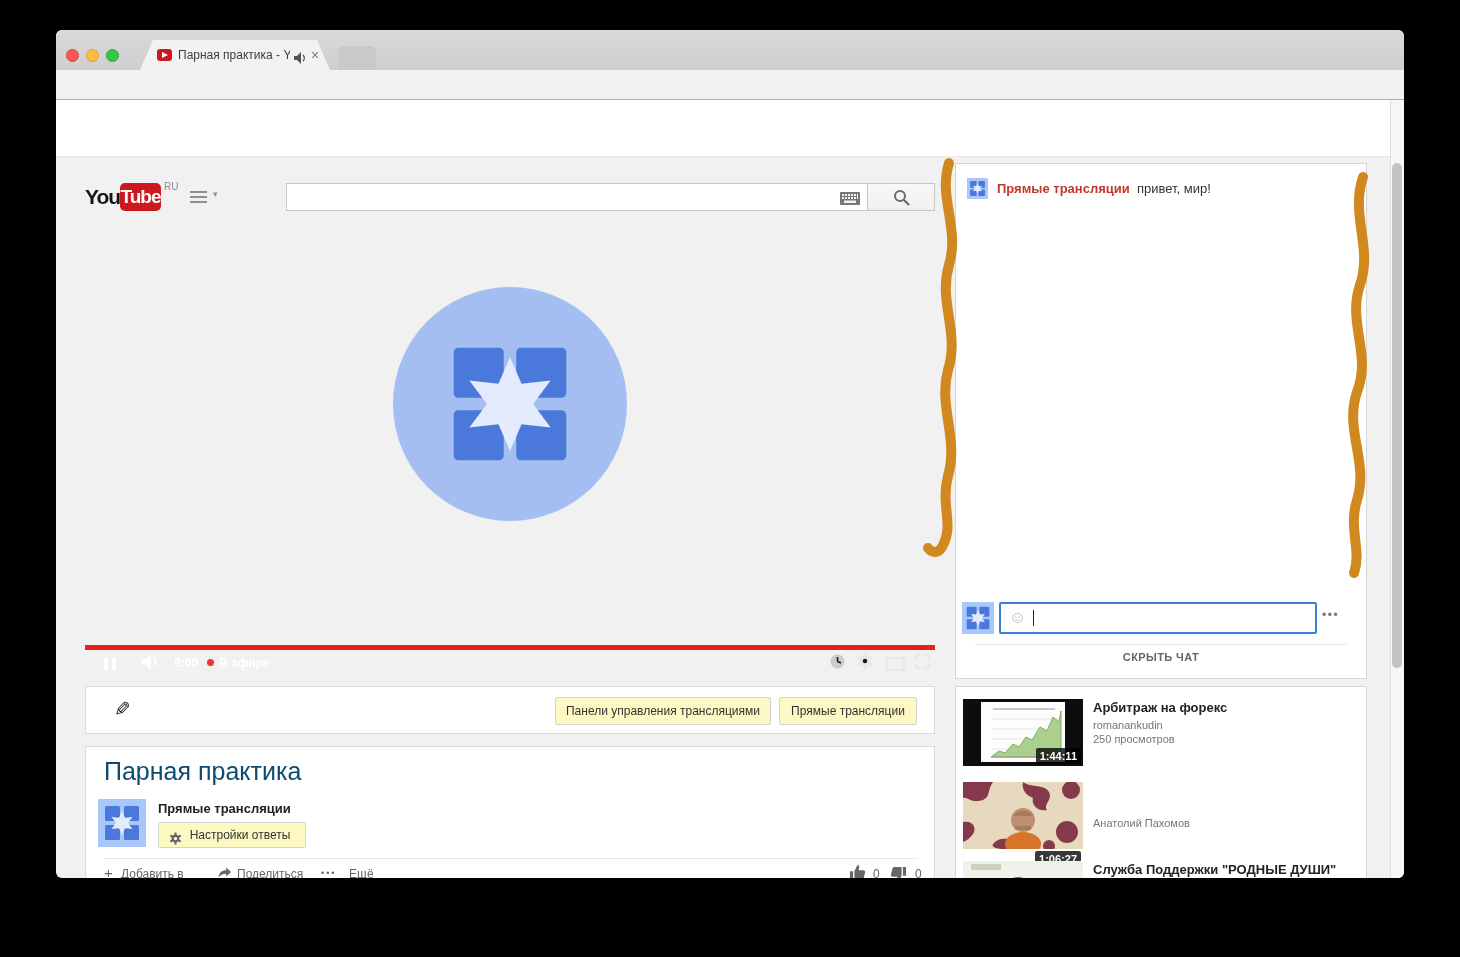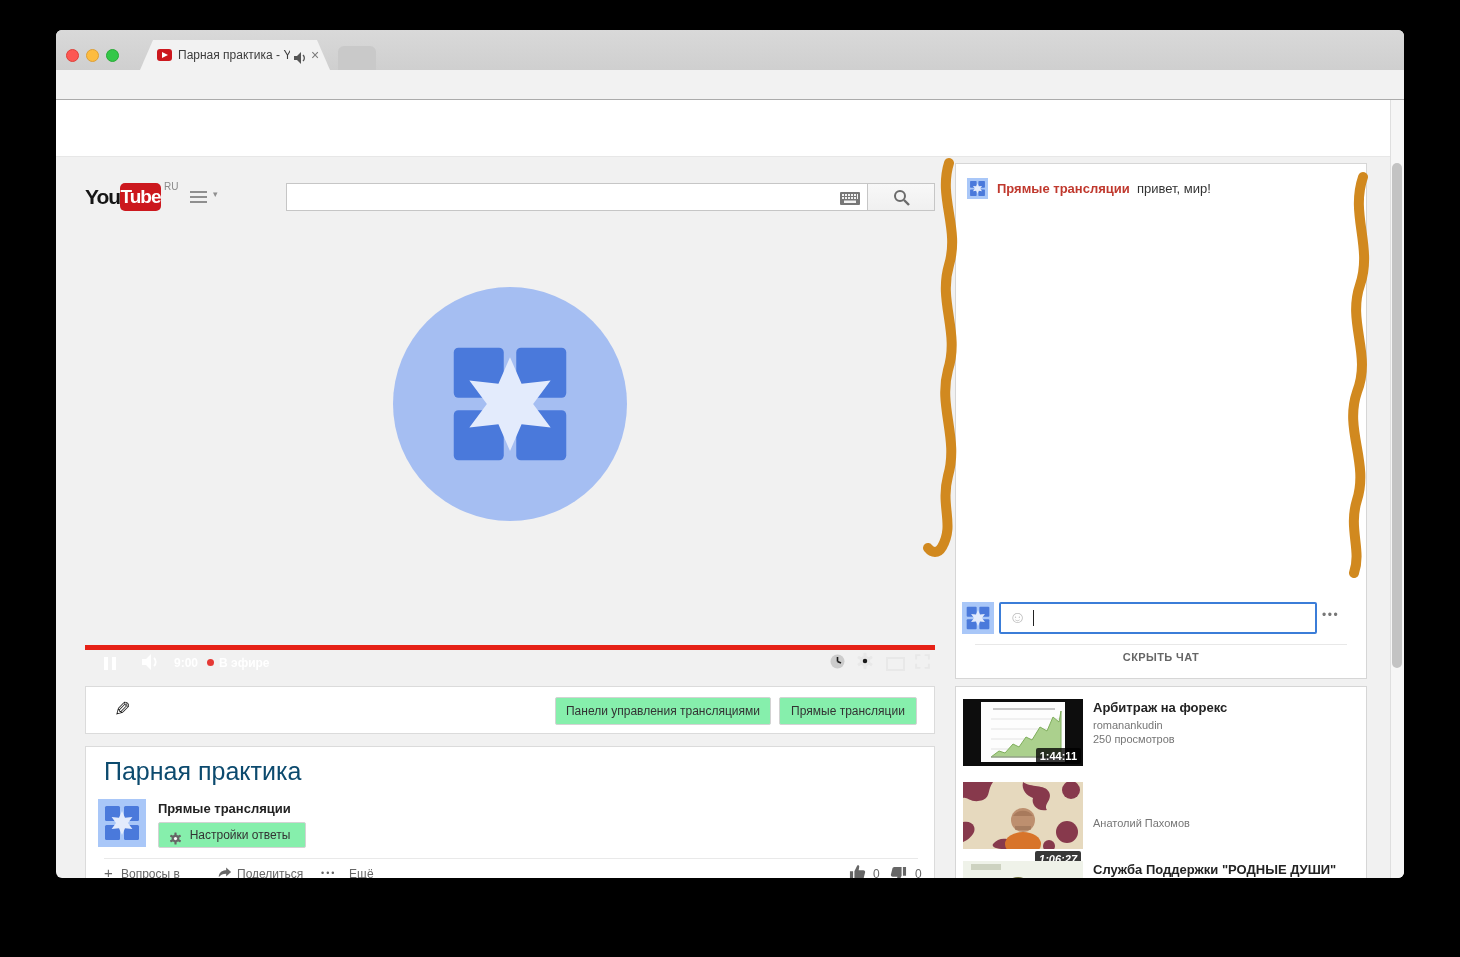--- a/index.html
+++ b/index.html
@@ -20,21 +20,21 @@
   .docicon:after{content:"";position:absolute;right:-1px;top:-1px;border-style:solid;border-width:0 5px 5px 0;border-color:transparent #f2f2f2 transparent transparent;}
   .hbar{height:2px;background:#454545;margin-bottom:3px;width:16px;}
   
   #masthead{left:0;top:70px;width:1348px;height:57px;background:#fff;border-bottom:1px solid #e7e7e7;box-sizing:border-box;}
   #logoyou{left:29px;top:85px;font-size:21px;font-weight:bold;color:#161616;letter-spacing:-1px;}
   #logotube{left:64px;top:83px;width:41px;height:28px;background:var(--accent-red);border-radius:5px;color:#fff;font-size:19px;font-weight:bold;text-align:center;line-height:28px;letter-spacing:-1px;}
   #logocountry{left:108px;top:81px;font-size:10px;color:#8a8a8a;}
   .gbar{height:2px;background:#8f8f8f;margin-bottom:3px;width:17px;}
   #searchbox{left:230px;top:83px;width:582px;height:28px;border:1px solid #c6c6c6;background:#fff;box-sizing:border-box;}
   #searchbtn{left:811px;top:83px;width:68px;height:28px;background:linear-gradient(#f8f8f8,#f0f0f0);border:1px solid #c6c6c6;box-sizing:border-box;}
-  .btn{background:#86efac;border:1px solid #d3d3d3;border-radius:2px;font-size:12px;color:#333;text-align:center;box-sizing:border-box;}
+  .btn{background:#fef9c3;border:1px solid #d3d3d3;border-radius:2px;font-size:12px;color:#333;text-align:center;box-sizing:border-box;}
   #uploadbtn{left:1085px;top:85px;width:119px;height:27px;line-height:25px;}
   
   .avatar{display:block;}
   
   #player{left:29px;top:133px;width:850px;height:511px;background:#1a1a1a;}
   #gplustext{font-family:"Liberation Serif","DejaVu Serif",serif;font-size:28px;color:#bdbdbd;}
   #bigcircle{left:337px;top:257px;width:234px;height:234px;border-radius:50%;background:var(--player-circle);}
   #redbar{left:29px;top:615px;width:850px;height:5px;background:var(--progress-red);}
   .wbar{width:4px;height:13px;background:#fff;display:inline-block;}
   .ptxt{font-size:12px;color:#fff;}
@@ -241,21 +241,21 @@
               <rect x="10" y="1" width="4" height="22" rx="1" transform="rotate(120 12 12)"></rect>
               <circle cx="12" cy="12" r="7"></circle>
             </g>
             <circle cx="12" cy="12" r="3" fill="#fcfcfc"></circle>
           </svg>
       </span>
       <span>Настройки ответы</span>
     </div>
     <div class="abs" style="left:18px;top:111px;width:814px;height:1px;background:#e9e9e9;"></div>
     <div class="abs acttxt" style="left:18px;top:117px;font-size:15px;color:#666;">+</div>
-    <div class="abs acttxt" style="left:35px;top:120px;">Вопросы в</div>
+    <div class="abs acttxt" style="left:35px;top:120px;">Добавить в</div>
     <span class="abs" style="left:131px;top:118px;">
       <svg width="15" height="14" viewBox="0 0 18 17">
           <path d="M2 15 C2 8 8 6.5 11 6.5 V3 l6 5.5 -6 5.5 V10.5 C7.5 10.5 4 11.5 2 15 z" fill="#666"></path>
         </svg>
     </span>
     <div class="abs acttxt" style="left:151px;top:120px;">Поделиться</div>
     <div class="abs acttxt" style="left:235px;top:121px;font-size:9px;letter-spacing:2px;">•••</div>
     <div class="abs acttxt" style="left:263px;top:120px;">Ещё</div>
     <span class="abs" style="left:763px;top:117px;">
       <svg width="18" height="17" viewBox="0 0 20 19">
@@ -326,21 +326,21 @@
             <line x1="28" y1="58" x2="98" y2="58" stroke="#9a9a9a" stroke-width="1"></line>
           </svg>
         <span class="badge">1:44:11</span>
       </div>
       <div class="abs rtitle" style="left:130px;top:1px;">Арбитраж на форекс</div>
       <div class="abs rmeta" style="left:130px;top:20px;">romanankudin</div>
       <div class="abs rmeta" style="left:130px;top:34px;">250 просмотров</div>
     </div>
 
     <div class="abs" style="left:7px;top:95px;width:398px;height:70px;">
-      <div class="abs" style="left:0;top:0;width:120px;height:87px;font-style:italic;">
+      <div class="abs" style="left:0;top:0;width:120px;height:87px;">
         <svg width="120" height="67" viewBox="0 0 120 67">
             <rect width="120" height="67" fill="#e6d9be"></rect>
             <g fill="#7d2840" opacity=".9">
               <path d="M0 0 h30 c-6 8-2 14-10 18 C8 22 4 14 0 16 z"></path>
               <path d="M60 0 c8 6 22 2 26 10 4 8-6 12-2 18 -10 2-16-6-14-12 -6-2-12-8-10-16 z"></path>
               <circle cx="108" cy="8" r="9"></circle>
               <path d="M0 40 c10-2 14 6 10 12 -4 6-10 8-10 8 z"></path>
               <path d="M30 62 c6-8 18-6 22 0 2 3-4 5-11 5 -7 0-13-2-11-5 z"></path>
               <circle cx="104" cy="50" r="11"></circle>
               <circle cx="86" cy="64" r="6"></circle>

